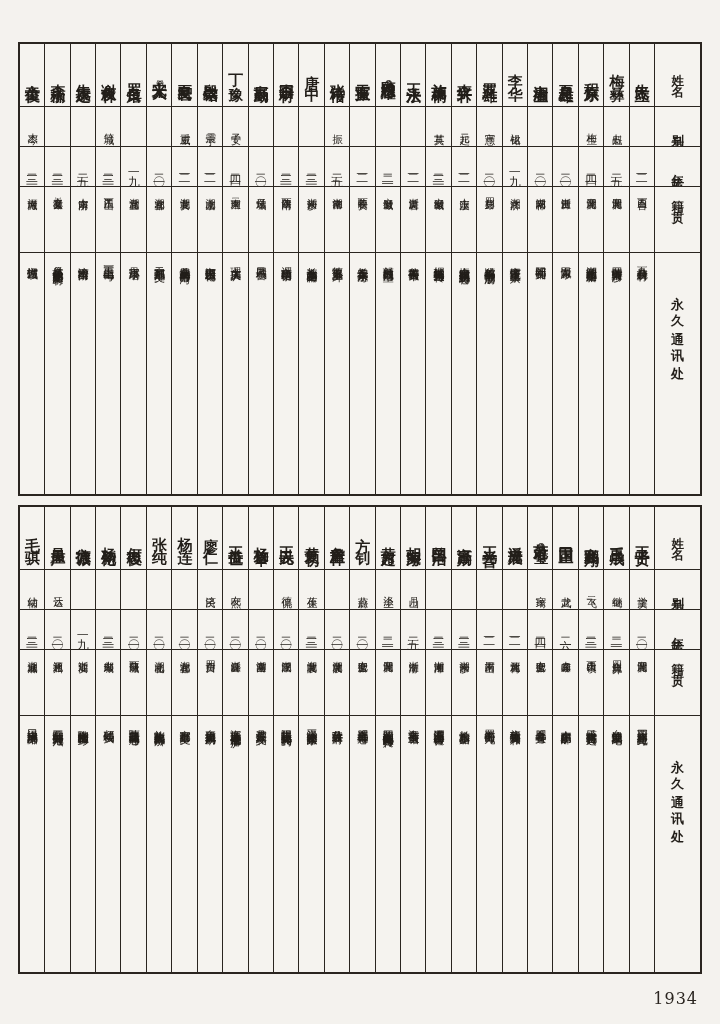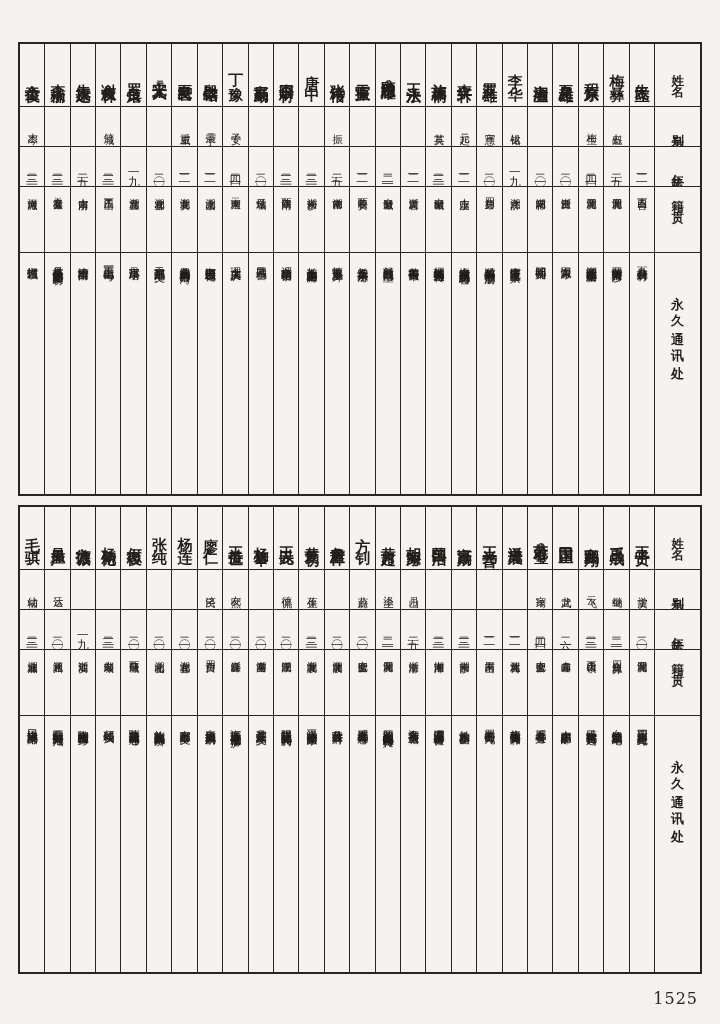--- a/index.html
+++ b/index.html
@@ -944,14 +944,14 @@
     <div class="cell native">
             <span class="vtext na">湖北麻城</span>
           </div>
     <div class="cell addr">
             <span class="vtext ad">汉口宋埠潘塘邮局</span>
           </div>
   </div>
       </div>
 
   </div>
-  <div class="page-num">1525</div>
+  <div class="page-num">1934</div>
 </div>
 
 </body></html>

